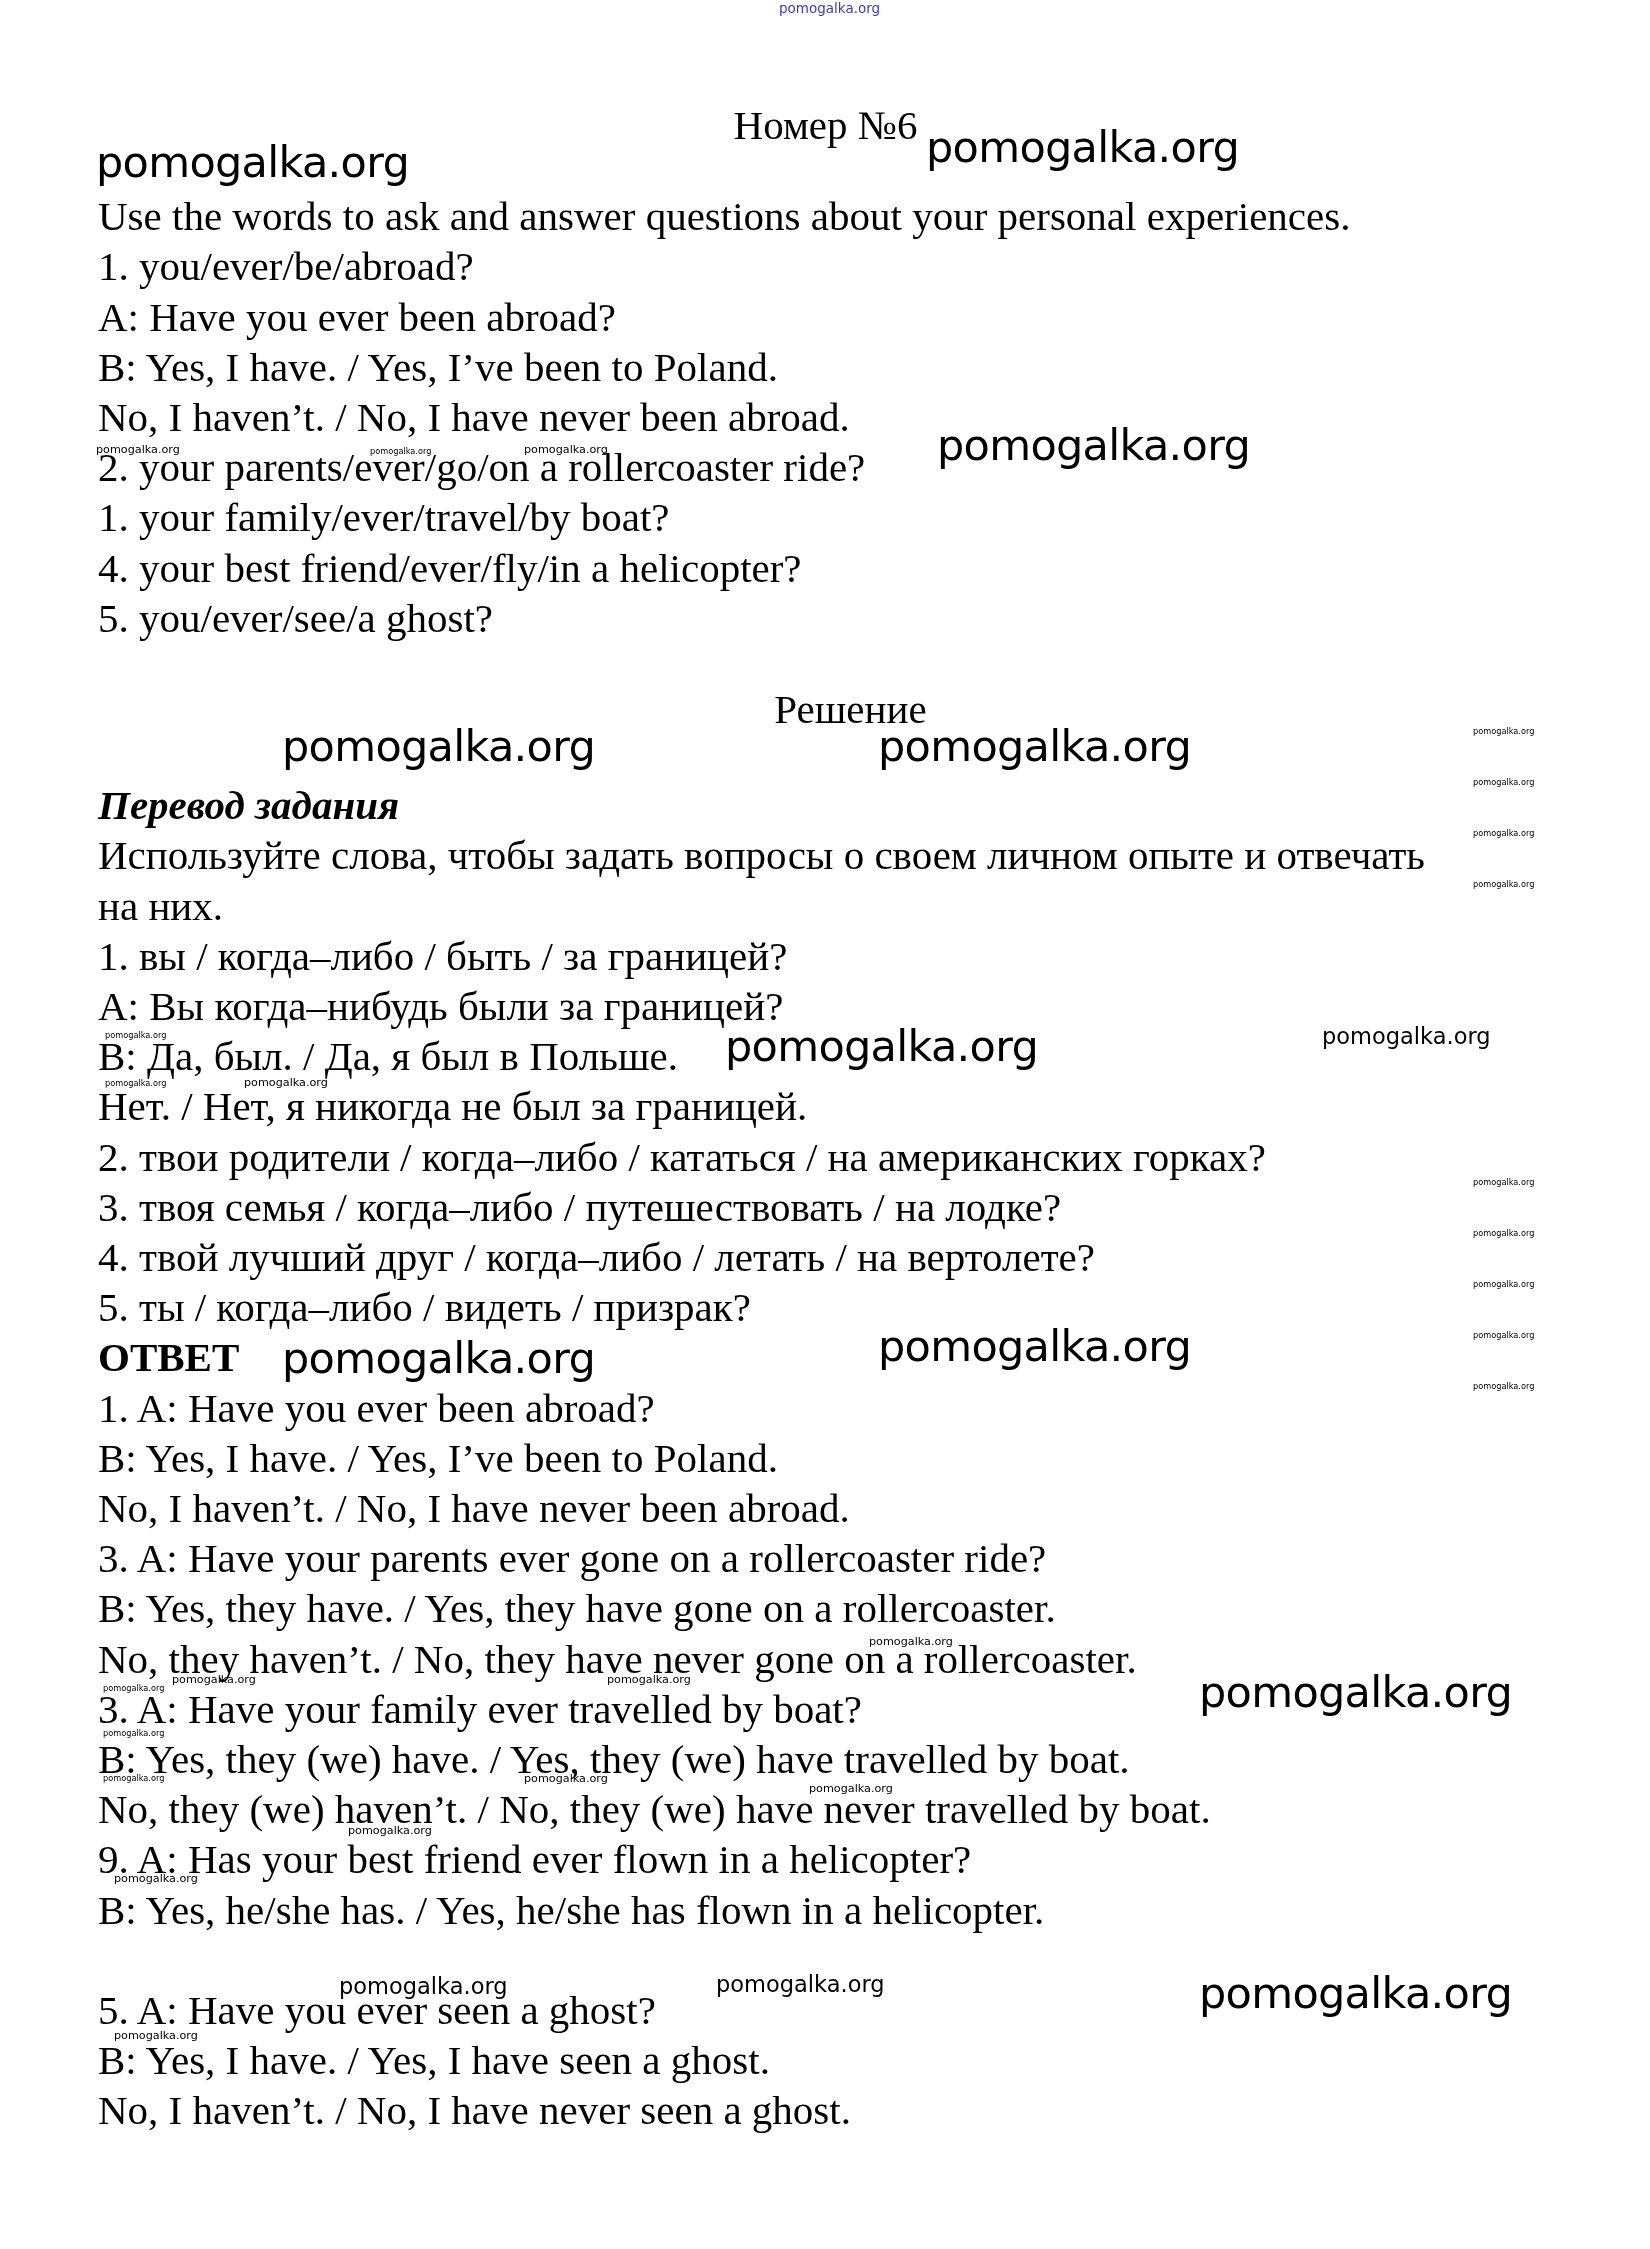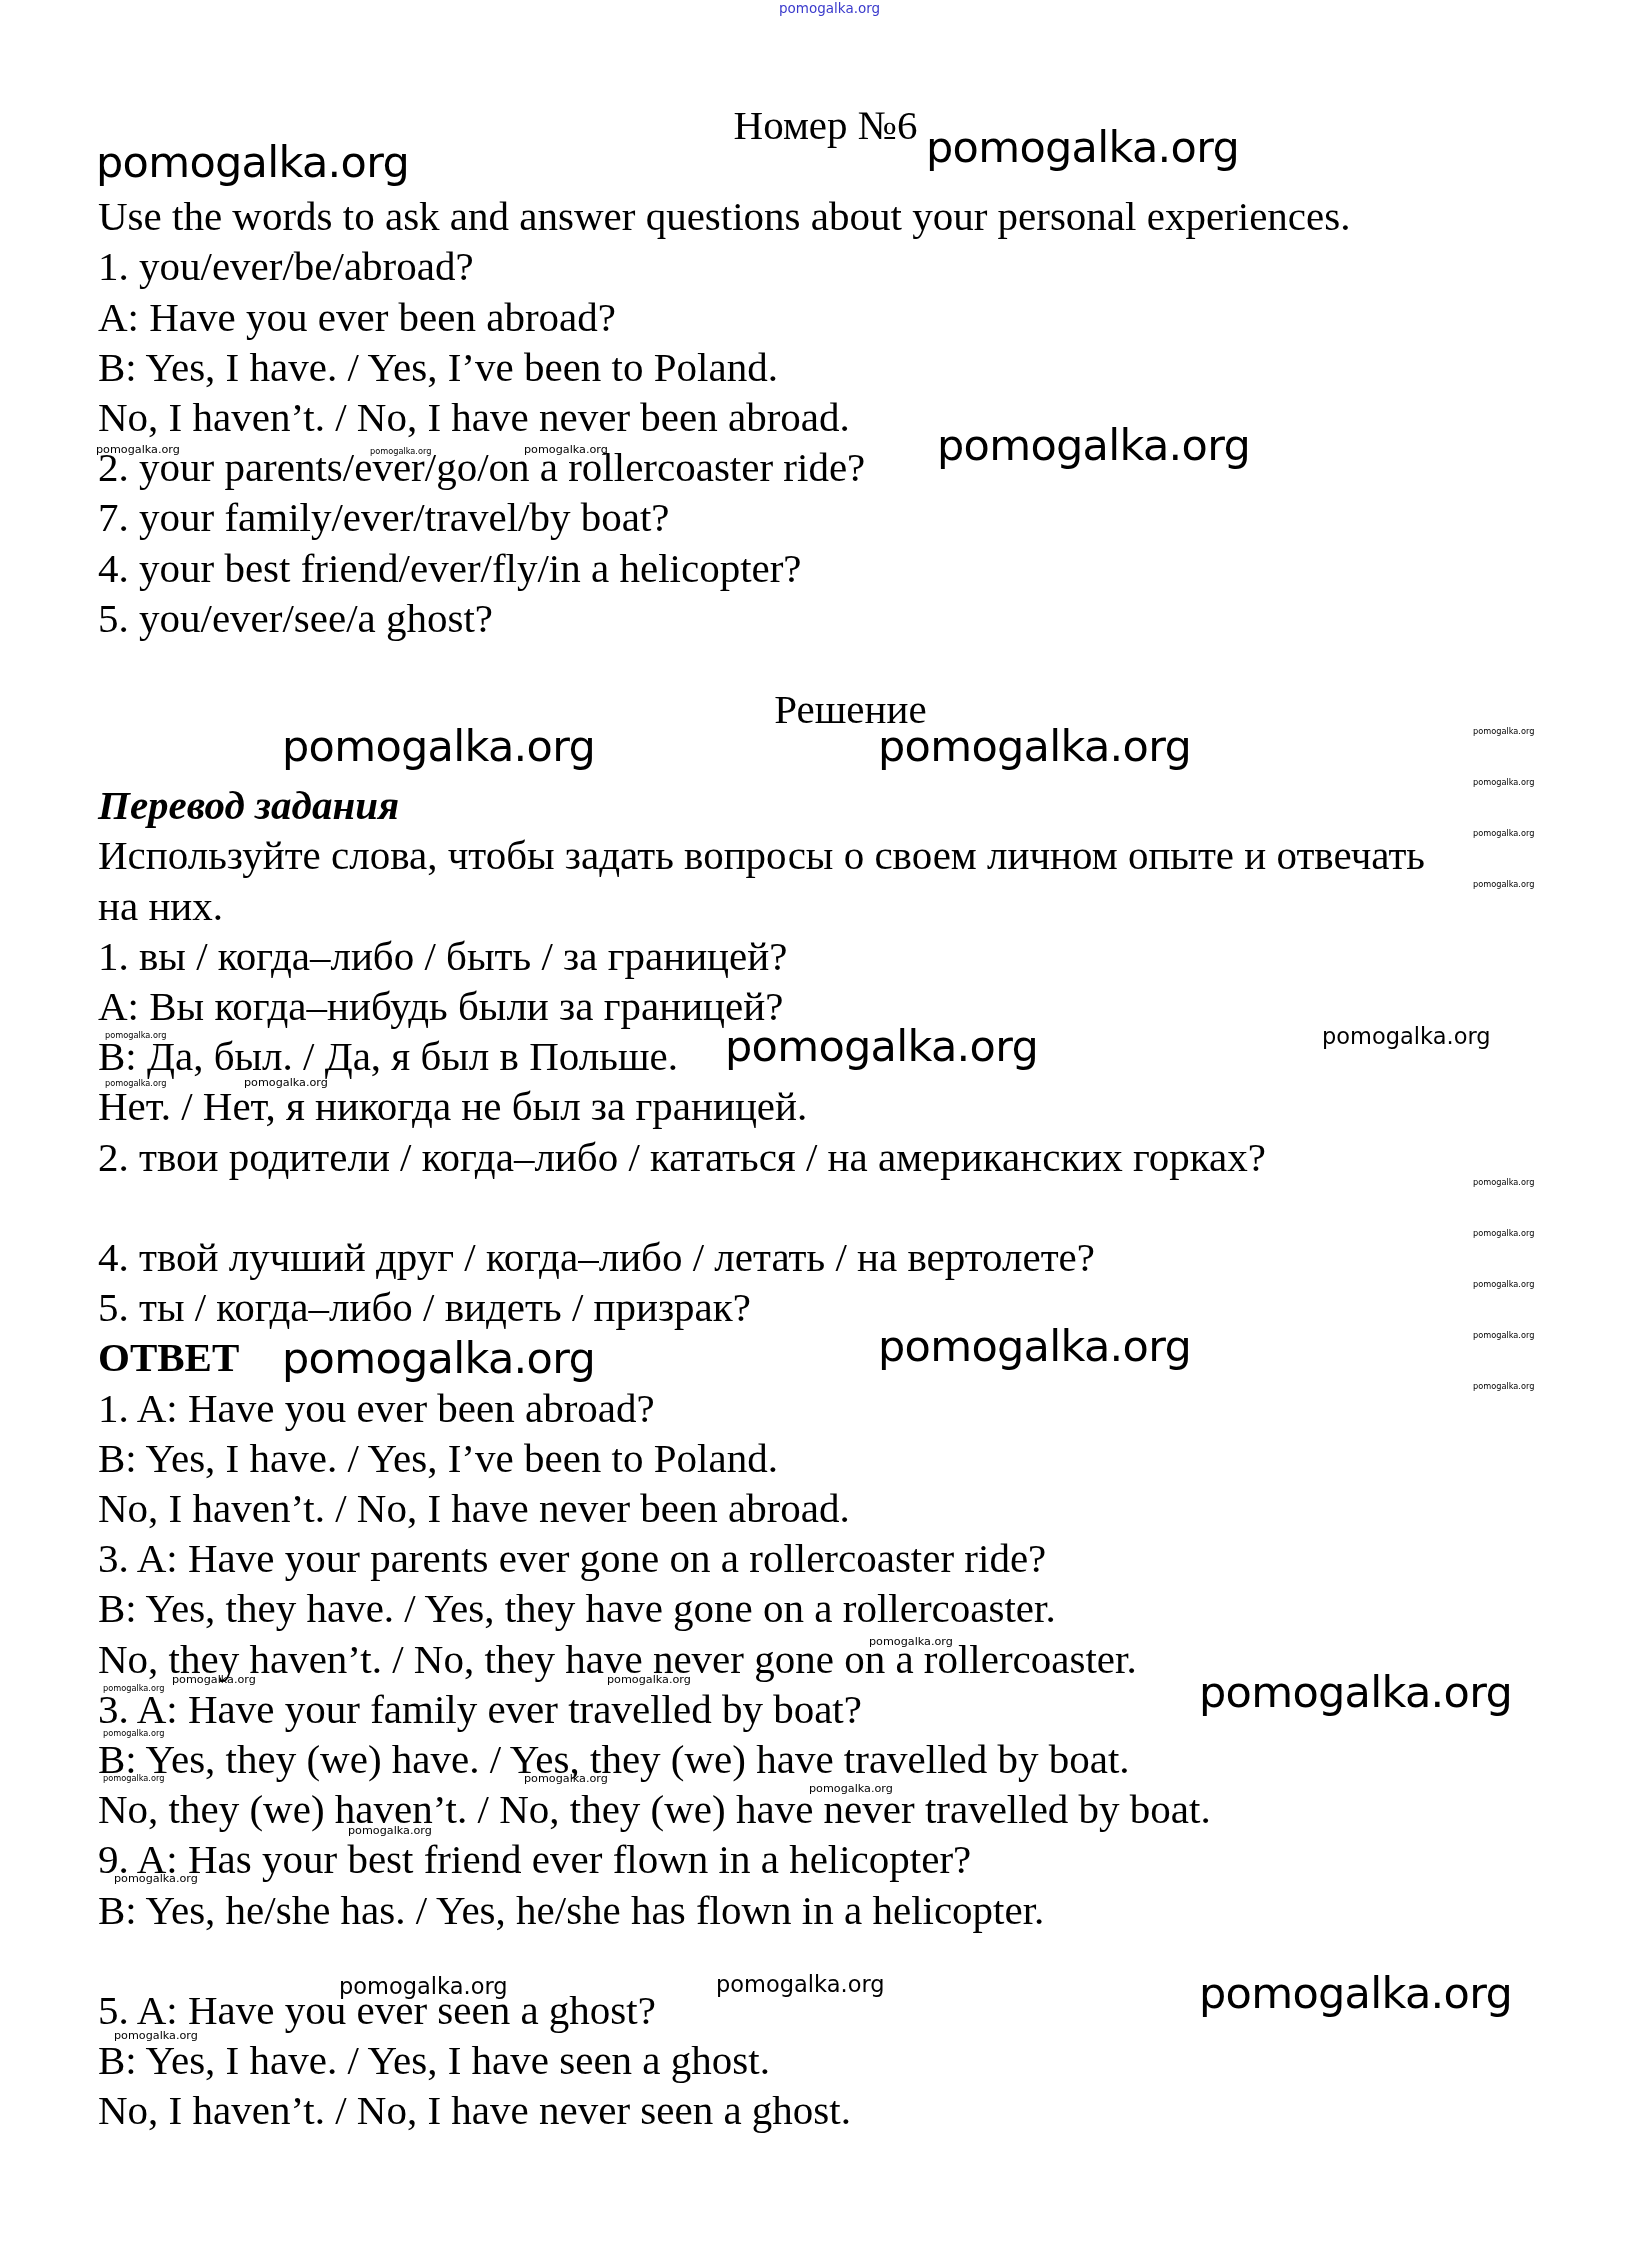--- a/index.html
+++ b/index.html
@@ -30,33 +30,34 @@
 
   <div class="wm wm-top" style="left:779px; top:1.5px;">pomogalka.org</div>
 
   <div class="line center" style="top:105px;">Номер №6</div>
   <div class="line" style="top:196px;">Use the words to ask and answer questions about your personal experiences.</div>
   <div class="line" style="top:246px;">1. you/ever/be/abroad?</div>
   <div class="line" style="top:297px;">A: Have you ever been abroad?</div>
   <div class="line" style="top:347px;">B: Yes, I have. / Yes, I’ve been to Poland.</div>
   <div class="line" style="top:397px;">No, I haven’t. / No, I have never been abroad.</div>
   <div class="line" style="top:447px;">2. your parents/ever/go/on a rollercoaster ride?</div>
-  <div class="line" style="top:497px;">7. your family/ever/travel/by boat?</div>
+  <div class="line" style="top:497px;">1. your family/ever/travel/by boat?</div>
   <div class="line" style="top:548px;">4. your best friend/ever/fly/in a helicopter?</div>
   <div class="line" style="top:598px;">5. you/ever/see/a ghost?</div>
 
   <div class="line center" style="top:689px;margin-left:25px;">Решение</div>
   <div class="line heading-italic" style="top:785px;">Перевод задания</div>
   <div class="line" style="top:835px;">Используйте слова, чтобы задать вопросы о своем личном опыте и отвечать</div>
   <div class="line" style="top:886px;">на них.</div>
   <div class="line" style="top:936px;">1. вы / когда–либо / быть / за границей?</div>
   <div class="line" style="top:986px;">A: Вы когда–нибудь были за границей?</div>
   <div class="line" style="top:1036px;">B: Да, был. / Да, я был в Польше.</div>
   <div class="line" style="top:1086px;">Нет. / Нет, я никогда не был за границей.</div>
   <div class="line" style="top:1137px;">2. твои родители / когда–либо / кататься / на американских горках?</div>
+  <div class="line" style="top:1187px;">3. твоя семья / когда–либо / путешествовать / на лодке?</div>
   <div class="line" style="top:1237px;">4. твой лучший друг / когда–либо / летать / на вертолете?</div>
   <div class="line" style="top:1287px;">5. ты / когда–либо / видеть / призрак?</div>
 
   <div class="line heading-bold" style="top:1337px;">ОТВЕТ</div>
   <div class="line" style="top:1388px;">1. A: Have you ever been abroad?</div>
   <div class="line" style="top:1438px;">B: Yes, I have. / Yes, I’ve been to Poland.</div>
   <div class="line" style="top:1488px;">No, I haven’t. / No, I have never been abroad.</div>
   <div class="line" style="top:1538px;">3. A: Have your parents ever gone on a rollercoaster ride?</div>
   <div class="line" style="top:1588px;">B: Yes, they have. / Yes, they have gone on a rollercoaster.</div>
   <div class="line" style="top:1639px;">No, they haven’t. / No, they have never gone on a rollercoaster.</div>

